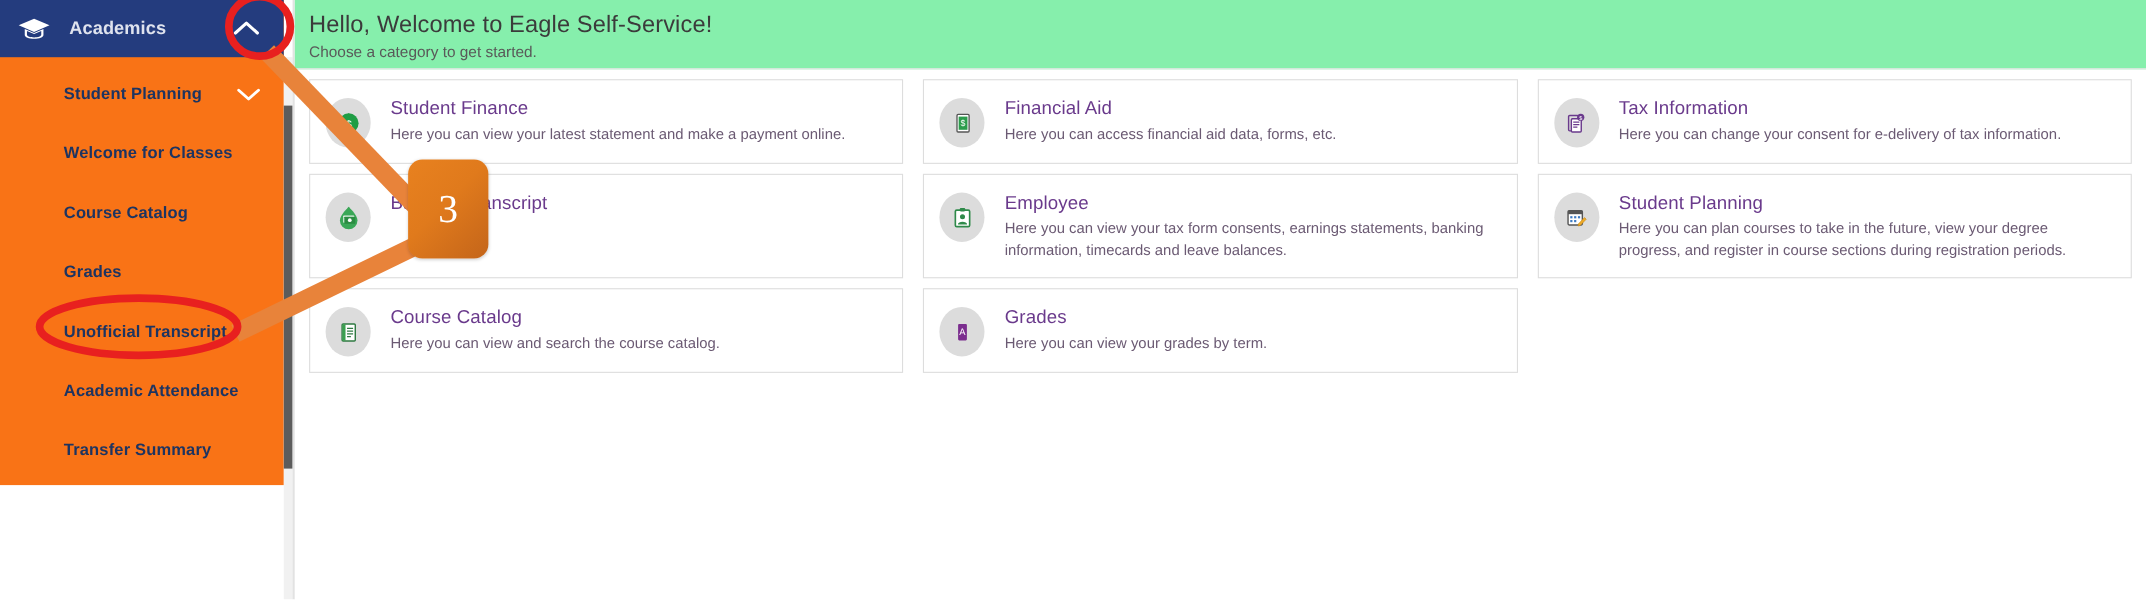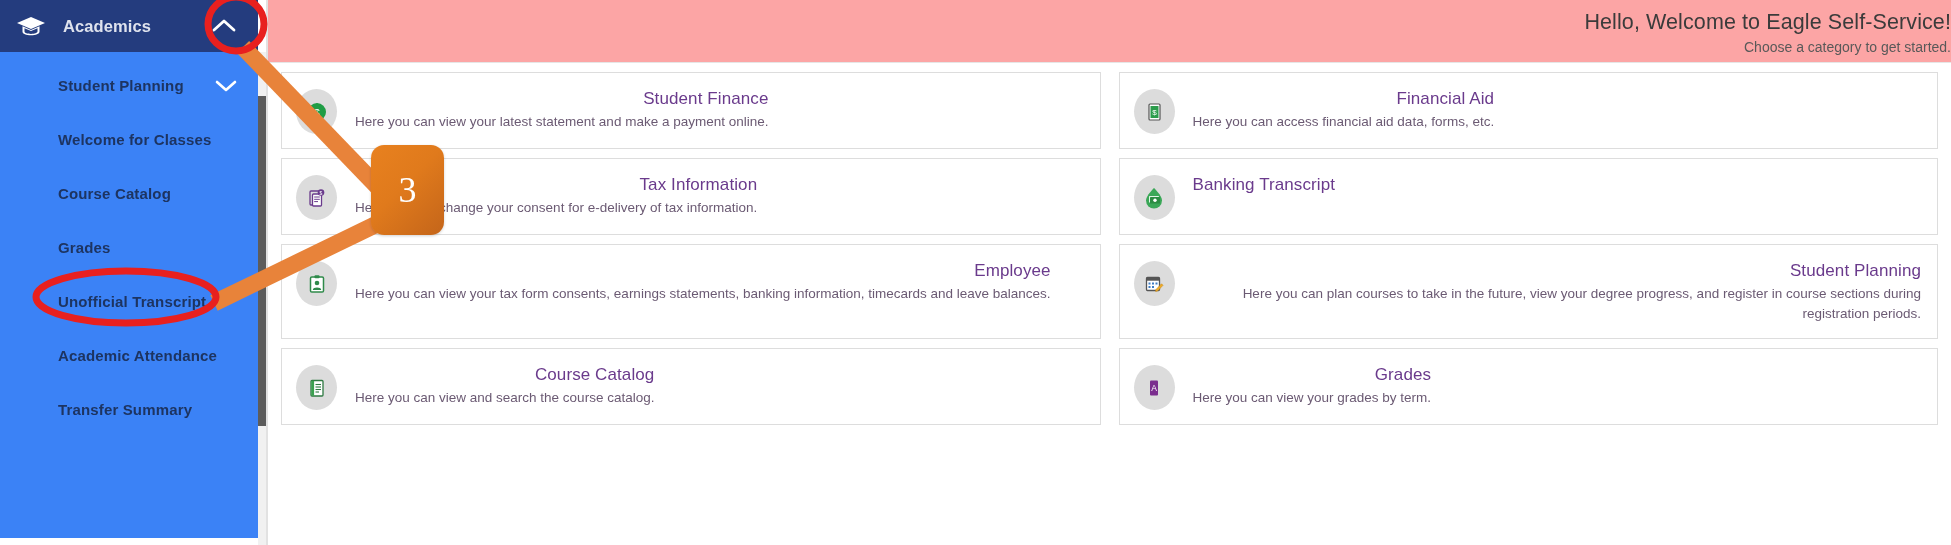--- a/index.html
+++ b/index.html
@@ -7,22 +7,22 @@
     width: 1951px; height: 545px;
     overflow: hidden;
     font-family: "Liberation Sans", sans-serif;
     background: #ffffff;
   }
   #root { position: relative; width: 1951px; height: 545px; }
 
   
   #sidebar {
     position: absolute; left: 0; top: 0;
-    width: 258px; height: 538px;
-    background: #3b82f6;
+    width: 258px; height: 441px;
+    background: #f97316;
     overflow: hidden;
   }
   #sidebar-header {
     position: relative;
     height: 52px;
     background: #243C7E;
     display: flex; align-items: center;
     padding-left: 16px;
   }
   #sidebar-header .cap-icon {
@@ -76,45 +76,43 @@
   }
 
   
   #main {
     position: absolute; left: 268px; top: 0;
     width: 1683px; height: 545px;
     background: #ffffff;
   }
   #page-head {
     height: 63px;
-    background: #fca5a5;
+    background: #86efac;
     border-bottom: 1px solid #e6e6e6;
     padding: 8px 0 0 13px;
-    text-align: right;
   }
   #page-head h1 {
     font-size: 21.5px;
     font-weight: 400;
     color: #3b3b3b;
     line-height: 28px;
     letter-spacing: .1px;
   }
   #page-head .sub {
     font-size: 14px;
     color: #595959;
     margin-top: 3px;
   }
 
   #card-grid {
     padding: 9px 13px 0 13px;
     display: grid;
-    grid-template-columns: 1fr 1fr;
+    grid-template-columns: 1fr 1fr 1fr;
     column-gap: 18px;
     row-gap: 9px;
-    text-align: right;
   }
   .card {
     background: #fff;
     border: 1px solid #dddddd;
     min-height: 76px;
     display: flex;
     align-items: flex-start;
     padding: 14px 16px 14px 14px;
   }
   .card.tall { min-height: 85px; }

